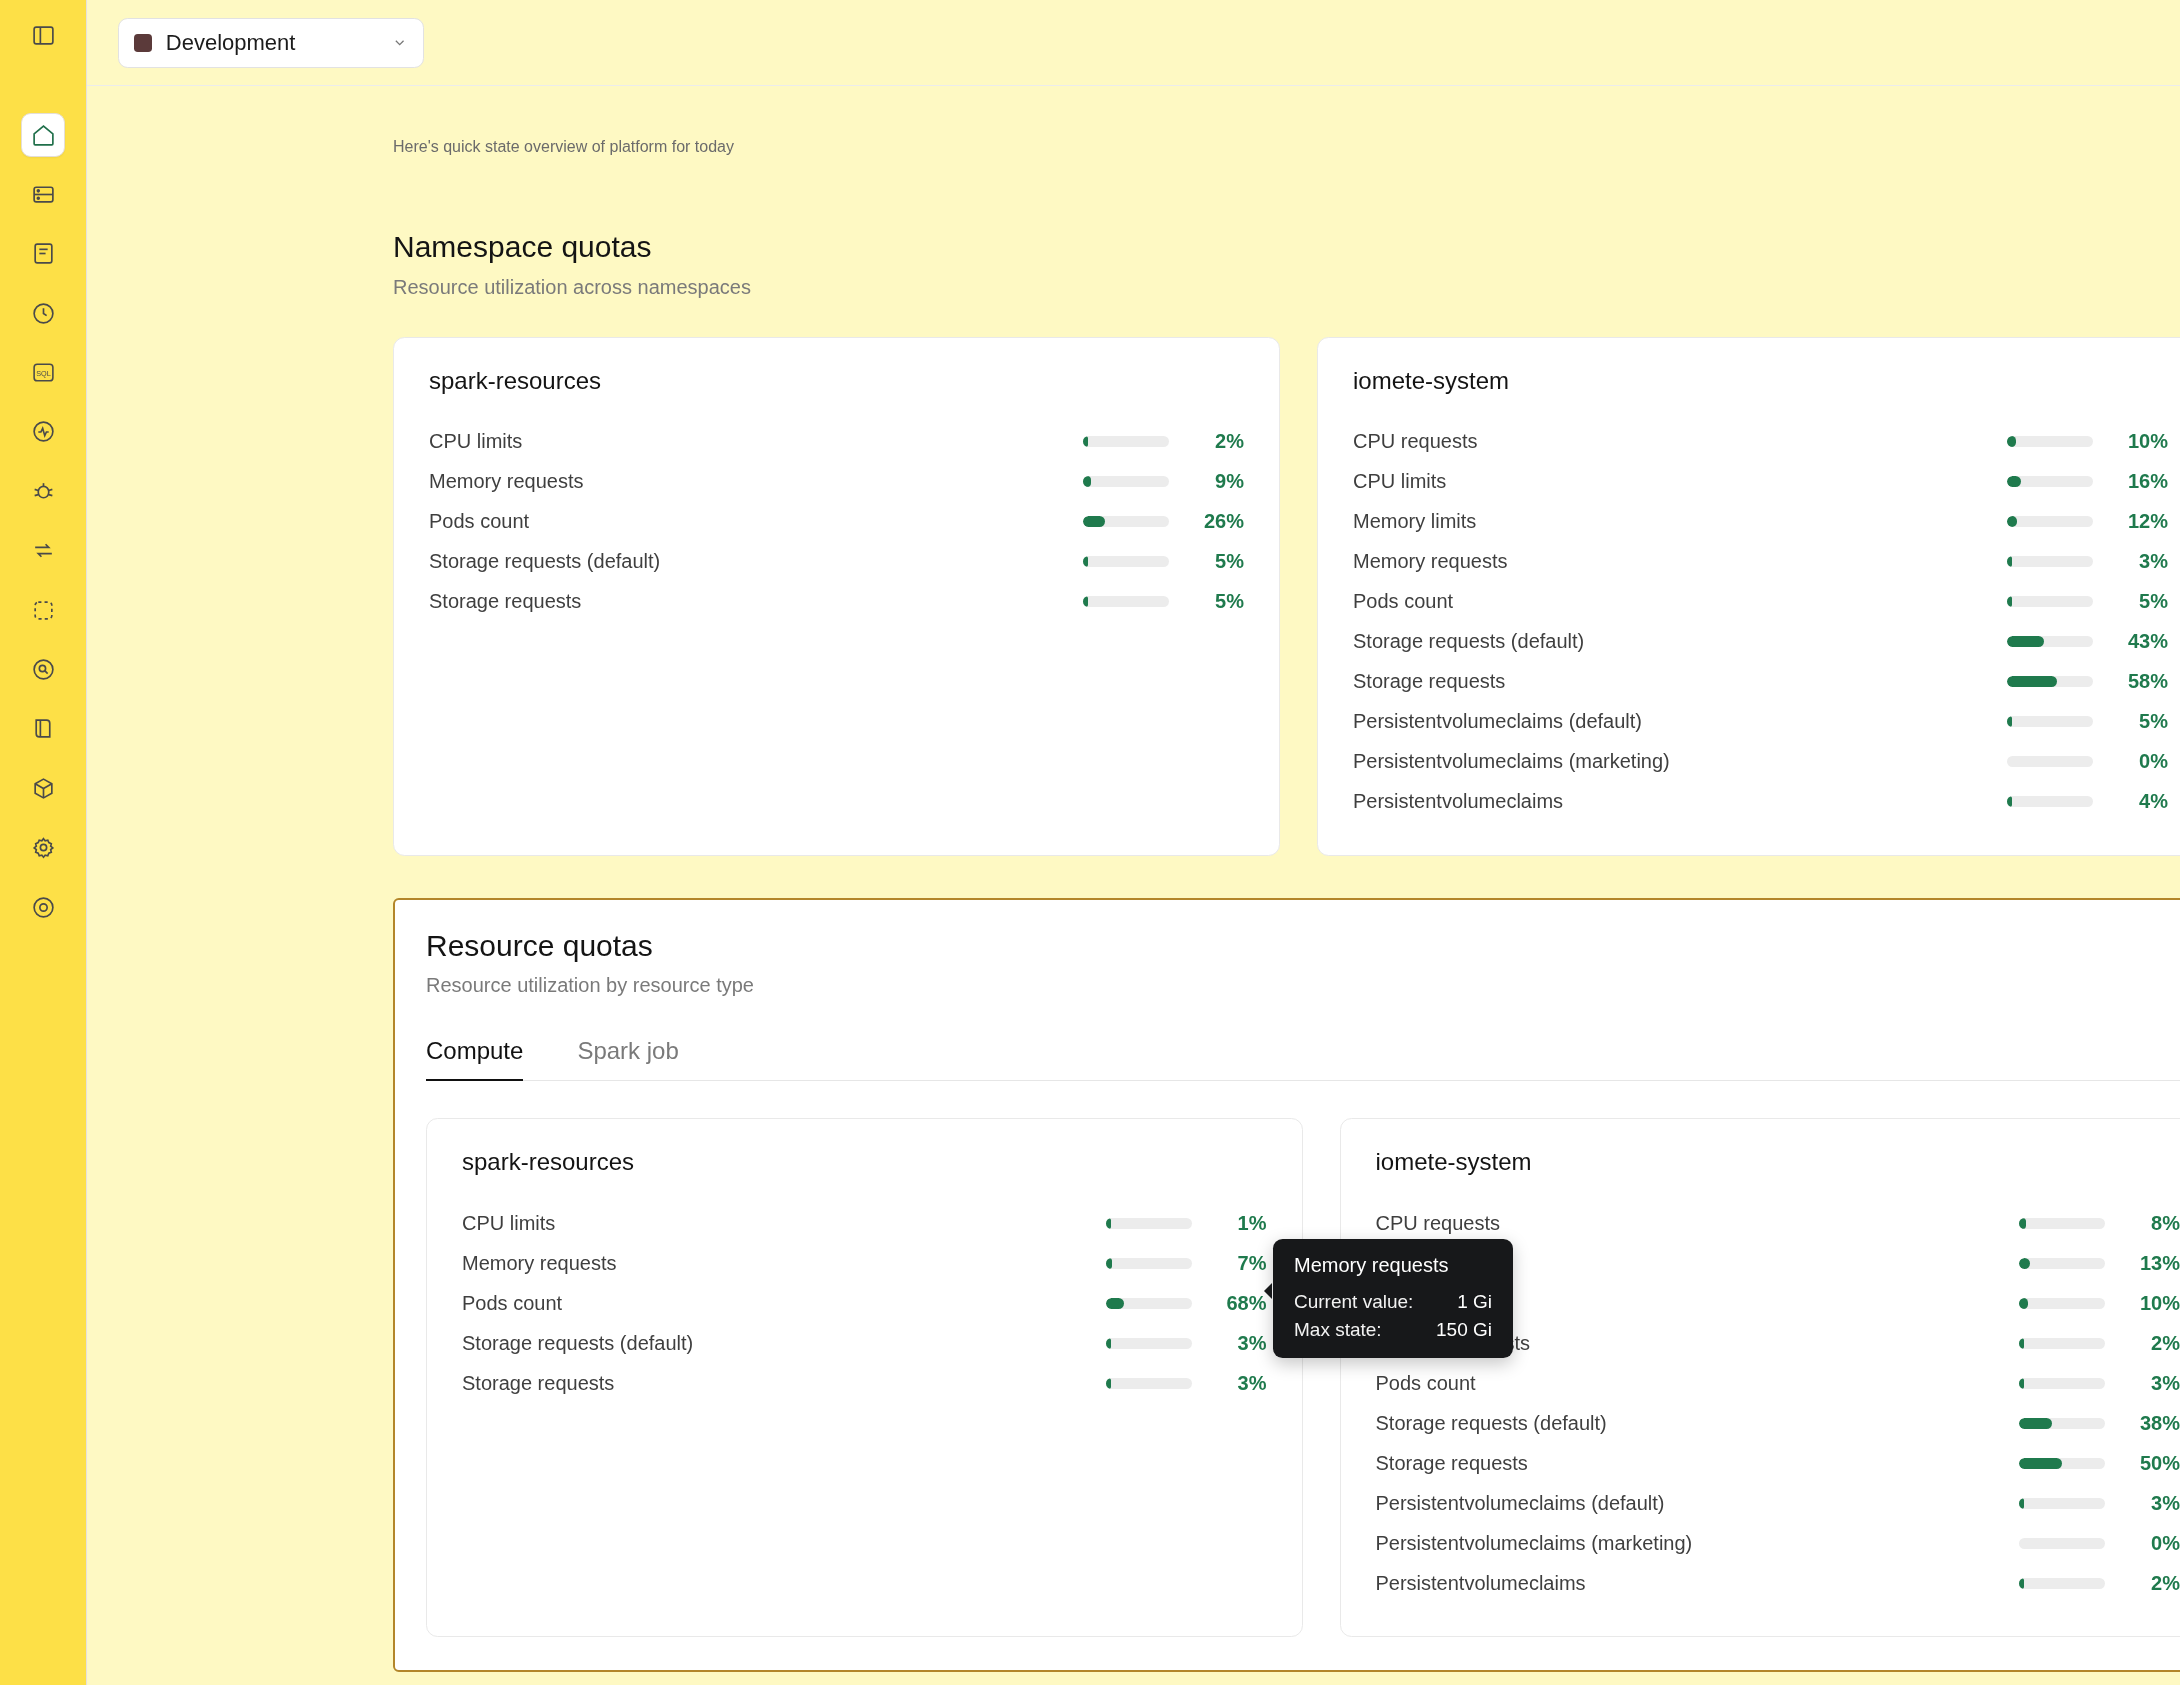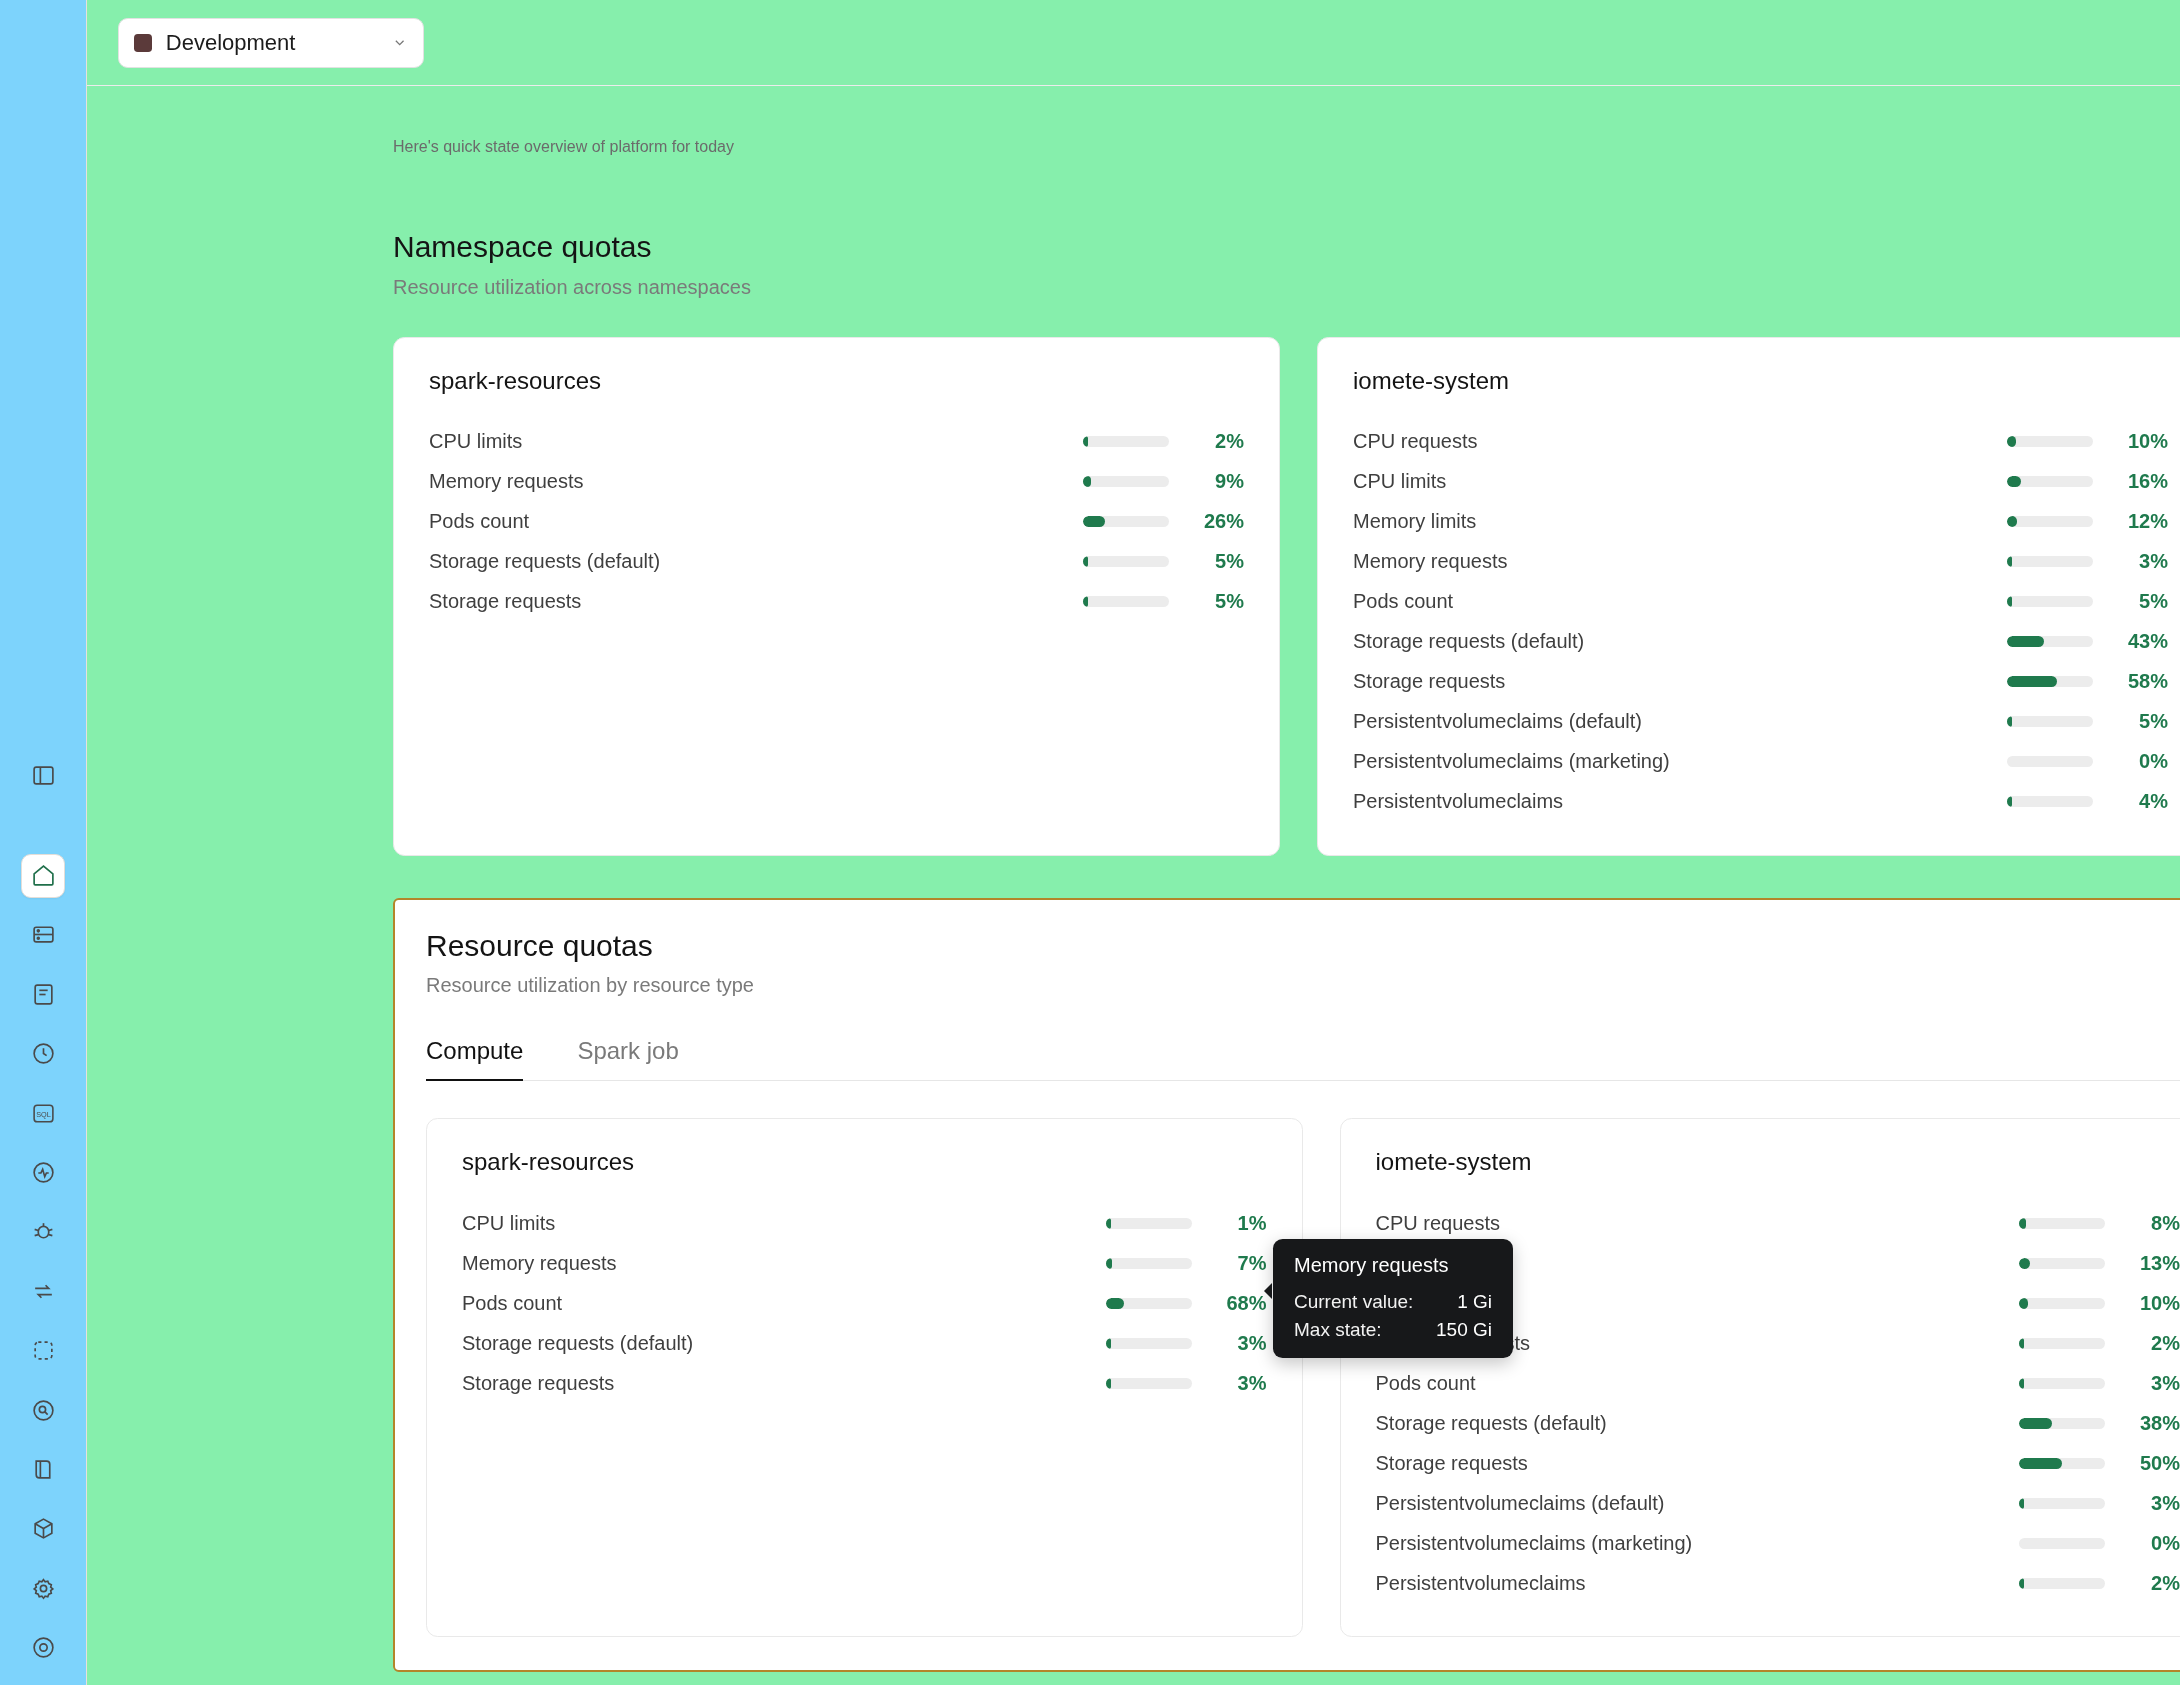--- a/index.html
+++ b/index.html
@@ -14,27 +14,26 @@
     position: relative;
     width: 2181px; height: 1685px;
     overflow: hidden;
     display: flex;
   }
 
   
   .sidebar {
     width: 87px;
     height: 1685px;
-    background: #7dd3fc;
+    background: #fde047;
     border-right: 1px solid #e6e1dc;
     display: flex;
     flex-direction: column;
     align-items: center;
     flex: 0 0 87px;
-    justify-content: flex-end;
   }
   .sidebar-top {
     height: 86px;
     width: 100%;
     display: flex;
     align-items: center;
     justify-content: center;
   }
   .icon-btn {
     width: 44px; height: 44px;
@@ -50,21 +49,21 @@
     box-shadow: 0 1px 1.9px rgba(0,0,0,0.05);
     color: #1f6f4a;
   }
   .icon-btn svg { display: block; }
   .sidebar-nav { padding-top: 27px; display: flex; flex-direction: column; align-items: center; }
 
   
   .main {
     flex: 1 1 auto;
     height: 1685px;
-    background: #86efac;
+    background: #fef9c3;
     position: relative;
     overflow: hidden;
   }
   .topbar {
     height: 86px;
     border-bottom: 1px solid #ececec;
     display: flex;
     align-items: center;
     padding-left: 31px;
   }

